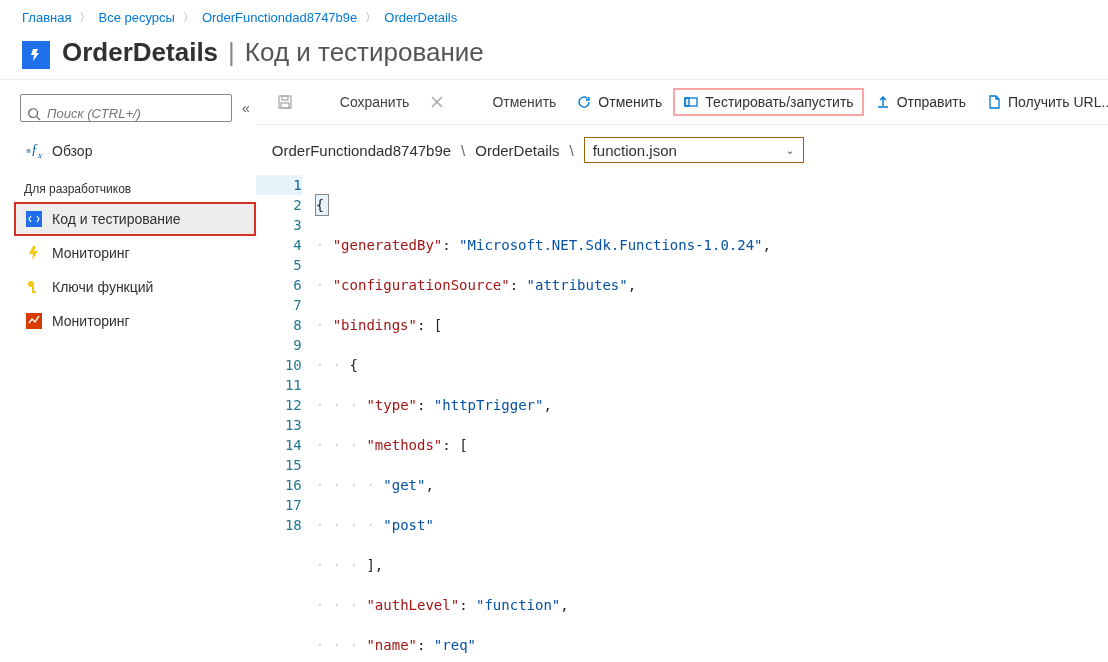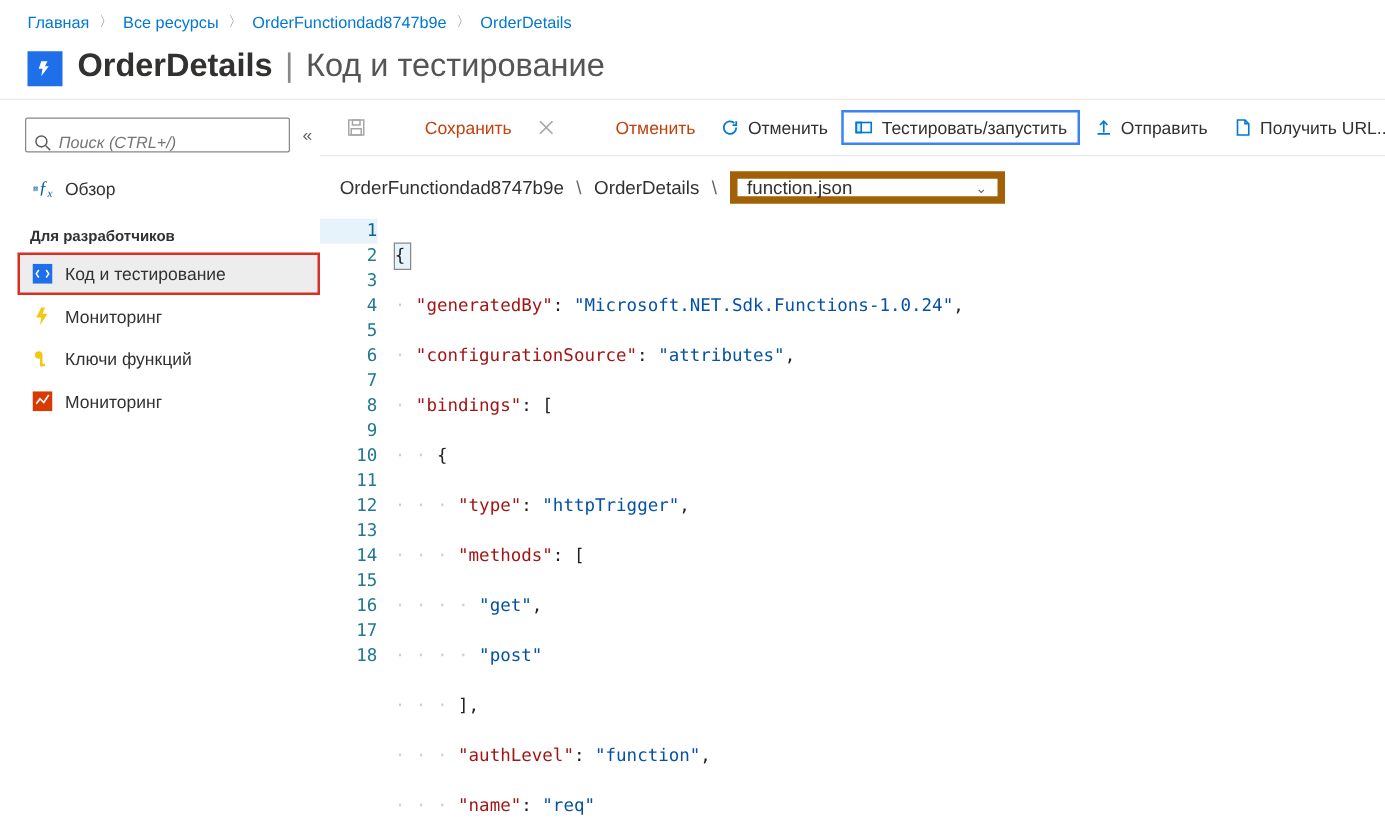--- a/index.html
+++ b/index.html
@@ -26,35 +26,35 @@
   .content { flex: 1; border-left: 0; padding: 0; }
 
   
   .search-row { display:flex; align-items:center; margin: 6px 6px 12px 6px; gap:10px;}
   .search-input-wrap { flex:1; display:flex; align-items:flex-end; border:1px solid #8a8886; border-radius:2px; height:28px; padding:0 6px; gap:6px; color:#605e5c;}
   .search-input-wrap input { border:none; outline:none; flex:1; font-size:13px; font-style:italic; color:#605e5c; background:transparent;}
   .collapse-btn { color:#605e5c; font-size:14px; cursor:pointer;}
 
   .side-item { display:flex; align-items:flex-end; gap:10px; padding:7px 10px; font-size:14px; cursor:pointer; border:2px solid transparent;}
   .side-item.selected { background:#ededed; border:2px solid #d93025; }
-  .side-heading { font-size:12px; font-weight:700; color:#323130; padding:14px 10px 6px 10px; }
+  .side-heading { font-size:12px; font-weight:400; color:#323130; padding:14px 10px 6px 10px; }
   .side-item .ic { width:16px; height:16px; display:inline-flex; align-items:center; justify-content:center; font-size:14px;}
 
   
   .toolbar { display:flex; align-items:center; padding:8px 6px 8px 12px; gap:2px; border-bottom:1px solid #edebe9; flex-wrap:nowrap; overflow:hidden;}
   .tbtn { display:inline-flex; align-items:center; gap:6px; padding:4px 8px; font-size:14px; color:#323130; cursor:pointer; white-space:nowrap; border:1px solid transparent;}
-  .tbtn.disabled { color:#c2410c;gap:47px; }
-  .tbtn.highlighted { border:2px solid #3b82f6; }
+  .tbtn.disabled { color:#404040;gap:47px; }
+  .tbtn.highlighted { border:2px solid #fca5a5; }
   .tbtn .ticon { color:#0078d4; }
   .tbtn.disabled .ticon { color:#a6a6a6; }
 
   
   .pathbar { display:flex; align-items:center; gap:10px; padding:12px 16px 6px 16px; font-size:15px; color:#323130;}
   .pathbar .sep { color:#666; }
-  .fileselect { display:flex; align-items:center; justify-content:space-between; width:220px; height:26px; border:6px solid #a16207; padding:0 8px; cursor:pointer;}
+  .fileselect { display:flex; align-items:center; justify-content:space-between; width:220px; height:26px; border:1px solid #a16207; padding:0 8px; cursor:pointer;}
   .fileselect .caret { color:#605e5c; font-size:11px;}
 
   
   .editor { display:flex; font-family: Consolas, Menlo, monospace; font-size:14px; line-height:20px; padding-top:6px; height: calc(100% - 90px);}
   .gutter { width:60px; text-align:right; color:#237893; padding-right:14px; user-select:none;}
   .gutter div { height:20px; }
   .gutter .current { background:#e7f3fb; color:#0b6398; font-weight:500;}
   .code { flex:1; white-space:pre; }
   .code .line { height:20px; }
   .code .hl-line { background:#e7f3fb; display:inline-block; min-width:12px;}

